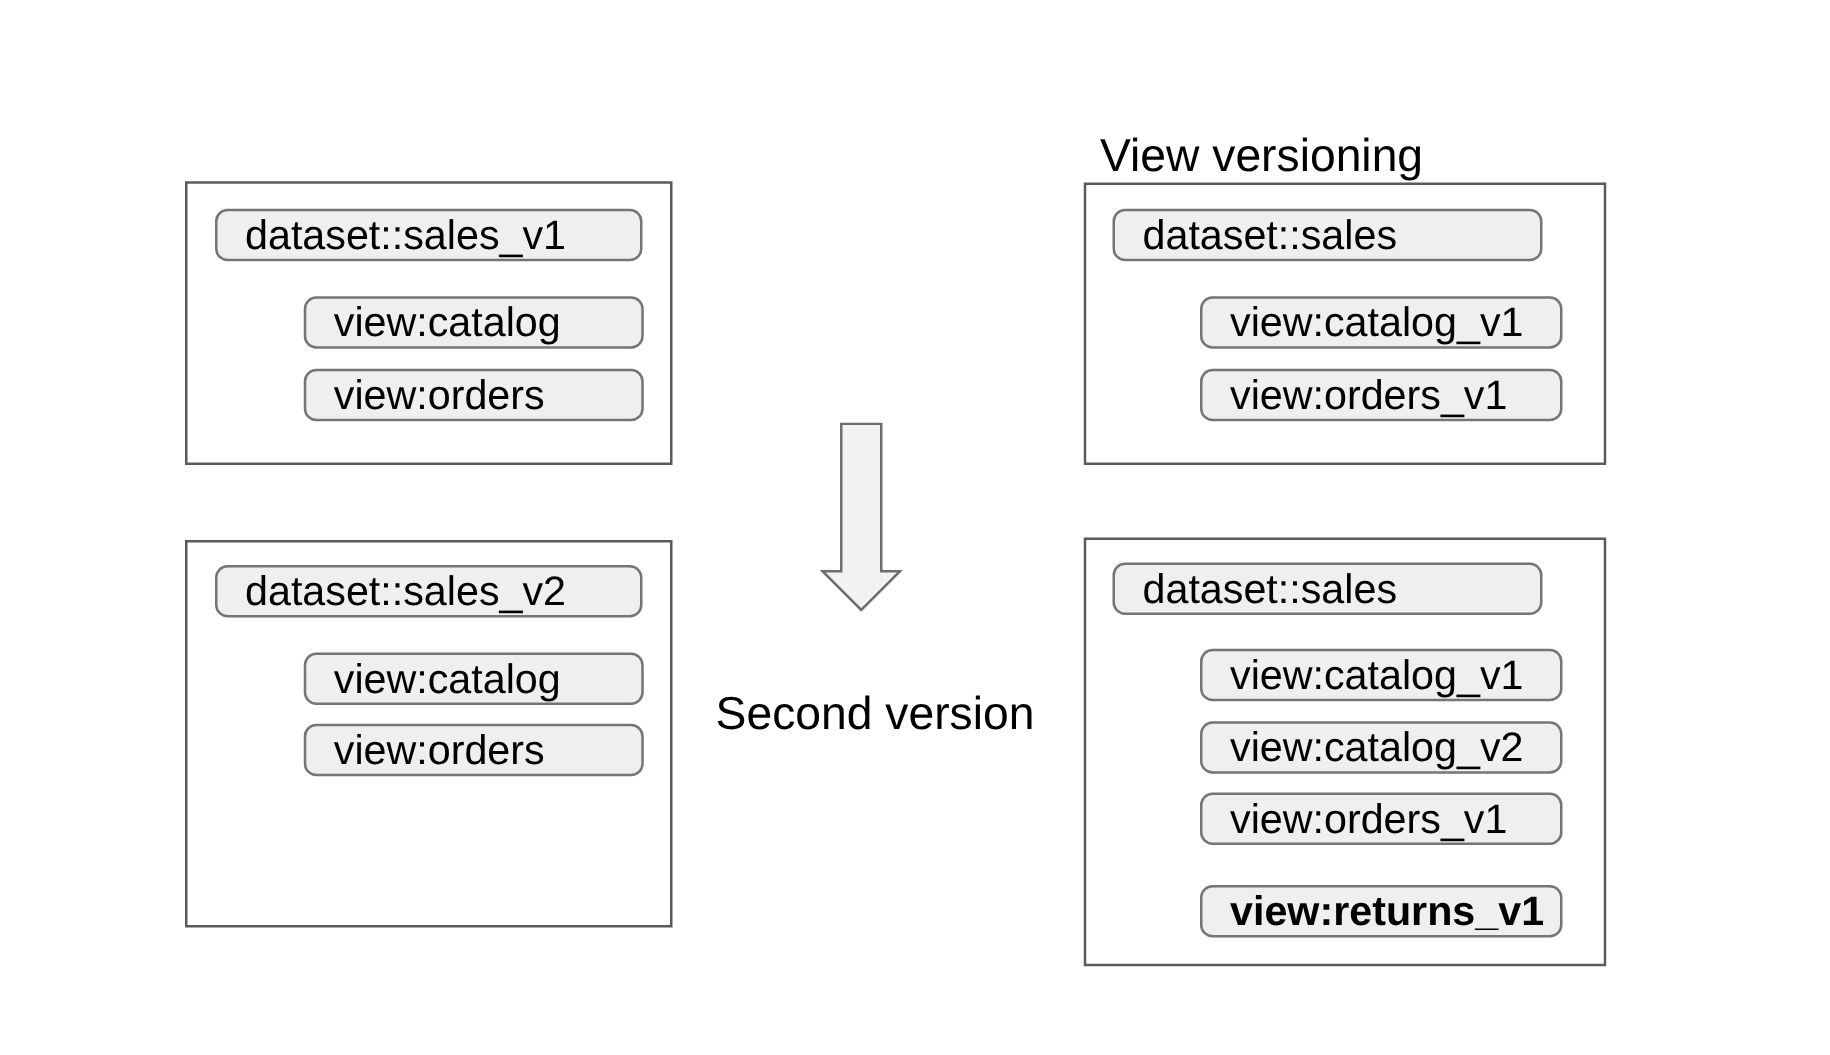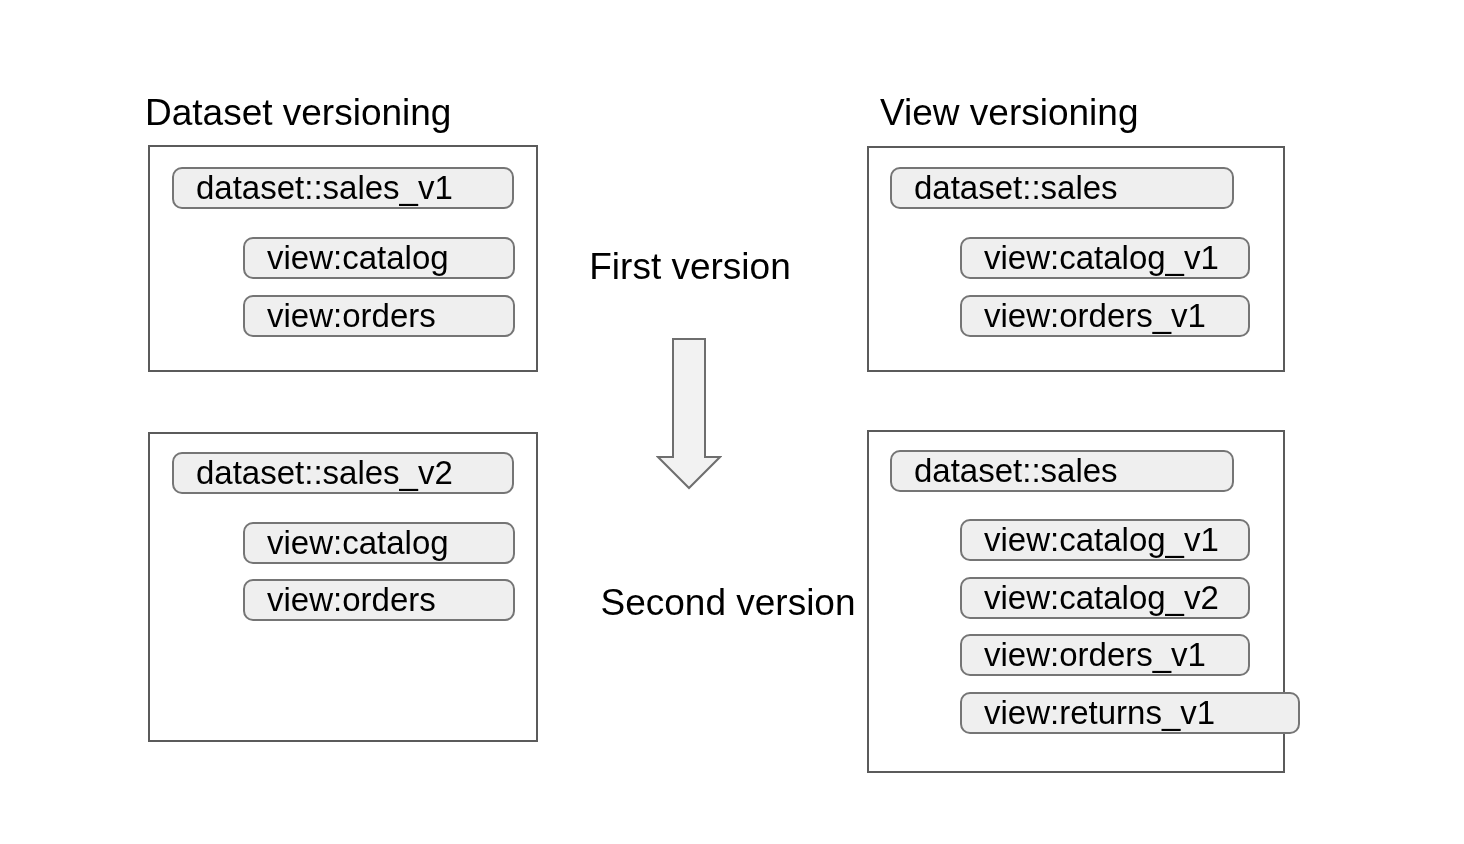--- a/index.html
+++ b/index.html
@@ -71,33 +71,32 @@
   #box-bl .v2  { left: 93px; top: 202px; width: 272px; }
 
   #box-tr .ds  { left: 21px; top: 19px;  width: 344px; }
   #box-tr .v0  { left: 91px; top: 89px;  width: 290px; }
   #box-tr .v1  { left: 91px; top: 147px; width: 290px; }
 
   #box-br .ds  { left: 21px; top: 18px;  width: 344px; }
   #box-br .v0  { left: 91px; top: 87px;  width: 290px; }
   #box-br .v1  { left: 91px; top: 145px; width: 290px; }
   #box-br .v2  { left: 91px; top: 202px; width: 290px; }
-  #box-br .v3  { left: 91px; top: 260px; width: 340px; }
+  #box-br .v3  { left: 91px; top: 276px; width: 290px; font-weight: bold; }
 
   #title-left  { left: 145px; top: 93px; }
-  #title-right { left: 880px; top: 93px; }
+  #title-right { left: 880px; top: 105px; }
   #label-first  { left: 560px; top: 247px; }
-  #label-second { left: 598px; top: 551px; margin-top: 32px; }
+  #label-second { left: 570px; top: 551px; }
 </style>
 </head>
 <body>
 
 <div class="canvas">
 
-  <div class="section-title" id="title-left">Dataset versioning</div>
 
   <div class="section-title" id="title-right">View versioning</div>
 
   <div class="group-box" id="box-tl">
     <div class="pill ds">dataset::sales_v1</div>
     <div class="pill v0">view:catalog</div>
     <div class="pill v1">view:orders</div>
   </div>
 
   <div class="group-box" id="box-bl">
@@ -113,21 +112,20 @@
   </div>
 
   <div class="group-box" id="box-br">
     <div class="pill ds">dataset::sales</div>
     <div class="pill v0">view:catalog_v1</div>
     <div class="pill v1">view:catalog_v2</div>
     <div class="pill v2">view:orders_v1</div>
     <div class="pill v3">view:returns_v1</div>
   </div>
 
-  <div class="mid-label" id="label-first">First version</div>
 
   <div class="arrow-wrap">
     <svg width="66" height="152" viewBox="0 0 66 152" xmlns="http://www.w3.org/2000/svg">
       <polygon points="17,1 49,1 49,119 64,119 33,150 2,119 17,119" fill="var(--arrow-fill, #f2f2f2)" stroke="var(--arrow-border, #6e6e6e)" stroke-width="2" stroke-linejoin="miter"></polygon>
     </svg>
   </div>
 
   <div class="mid-label" id="label-second">Second version</div>
 
 </div>

